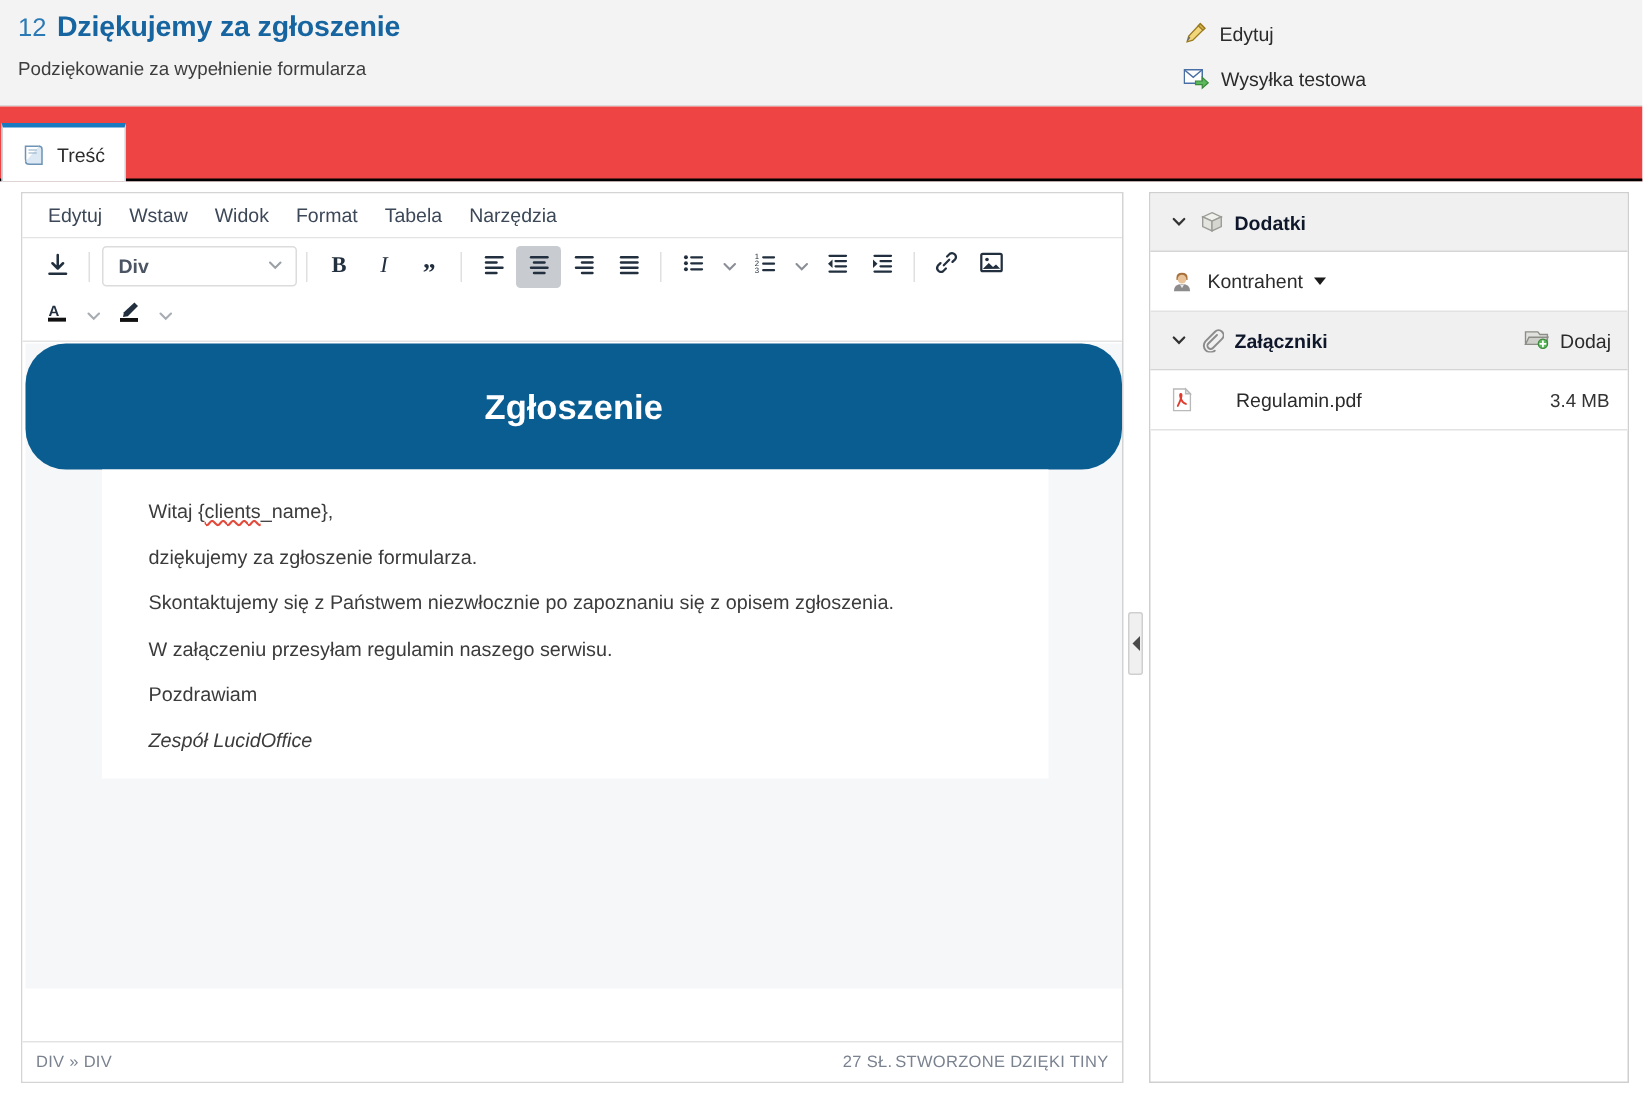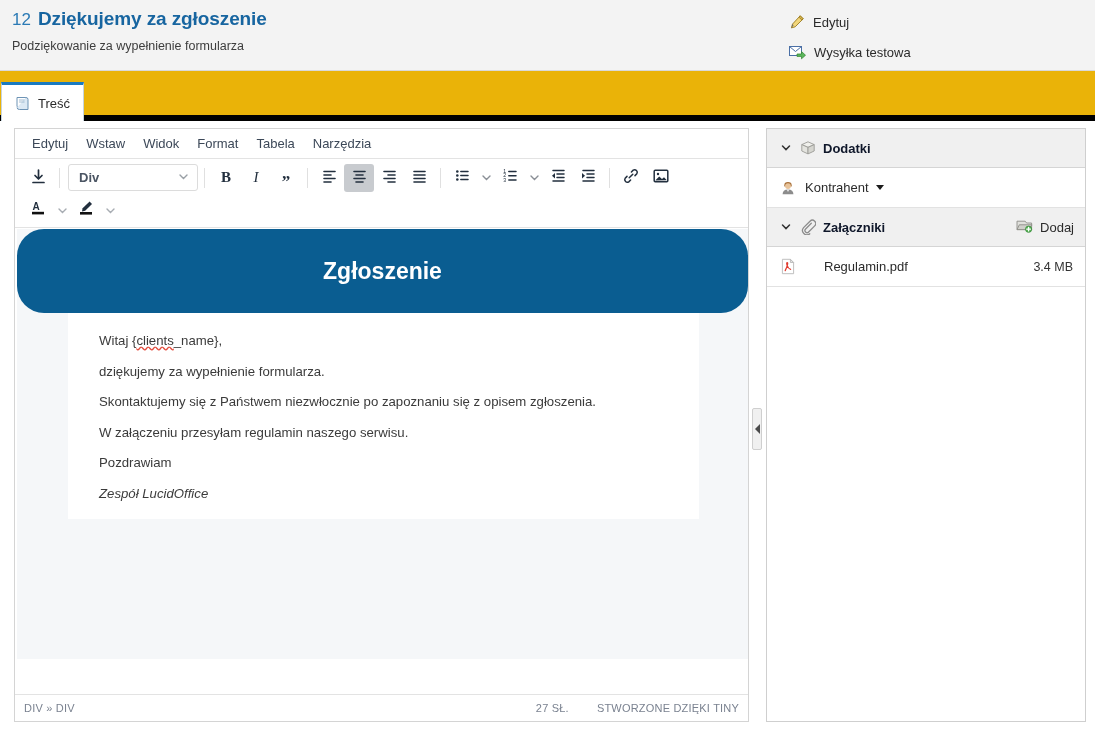--- a/index.html
+++ b/index.html
@@ -34,22 +34,22 @@
   .hdr-action .lbl { white-space: nowrap; }
 
   
   .ico-pencil { width: 16px; height: 16px; position: relative; display: inline-block; flex: 0 0 16px; }
   .ico-pencil svg { display:block; }
   .ico-mail { width: 17px; height: 15px; display: inline-block; flex: 0 0 17px; }
 
   
   .tabbar {
     position: absolute; left: 0; top: 71px; width: 1095px; height: 50px;
-    background: #eab308;
-    border-bottom: 6px solid #000000;
+    background: #ef4444;
+    border-bottom: 2px solid #000000;
   }
   .tab {
     position: absolute; left: 1px; top: 11px; width: 83px; height: 39px;
     background: #ffffff;
     border: 1px solid #c6d4de;
     border-bottom: none;
     border-top: 3px solid #1a7ac0;
     display: flex; align-items: center; gap: 7px;
     padding-left: 12px;
     cursor: pointer;
@@ -120,21 +120,21 @@
     text-decoration: underline wavy #e24b3c;
     text-decoration-skip-ink: none;
   }
 
   .statusbar {
     flex: 0 0 27px; height: 27px; border-top: 1px solid #e3e3e3;
     background: #ffffff; display: flex; align-items: center;
     padding: 0 9px 0 9px; font-size: 11px; color: #7a8290; letter-spacing: 0.2px;
   }
   .sb-left { flex: 1 1 auto; }
-  .sb-right { display: flex; gap: 28px; }
+  .sb-right { display: flex; gap: 2px; }
 
   
   .collapse-handle {
     position: absolute; left: 752px; top: 287px; width: 10px; height: 42px;
     background: #f0f0f0; border: 1px solid #cfcfcf; border-radius: 2px;
     display: flex; align-items: center; justify-content: center; cursor: pointer;
   }
   .collapse-handle .tri {
     width: 0; height: 0; border-top: 5px solid transparent; border-bottom: 5px solid transparent;
     border-right: 5px solid #4a4a4a;
@@ -437,21 +437,21 @@
         </div>
       </div>
 
       <div class="ed-body">
         <div class="ed-canvas">
           <div class="banner">
             <span class="banner-text">Zgłoszenie</span>
           </div>
           <div class="letter">
             <p><span>Witaj {</span><span class="spell">clients</span><span>_name},</span></p>
-            <p>dziękujemy za wypełnienie formularza.</p>
+            <p>dziękujemy za zgłoszenie formularza.</p>
             <p>Skontaktujemy się z Państwem niezwłocznie po zapoznaniu się z opisem zgłoszenia.</p>
             <p>W załączeniu przesyłam regulamin naszego serwisu.</p>
             <p>Pozdrawiam</p>
             <p class="sig">Zespół LucidOffice</p>
           </div>
         </div>
       </div>
 
       <div class="statusbar">
         <span class="sb-left">DIV » DIV</span>

